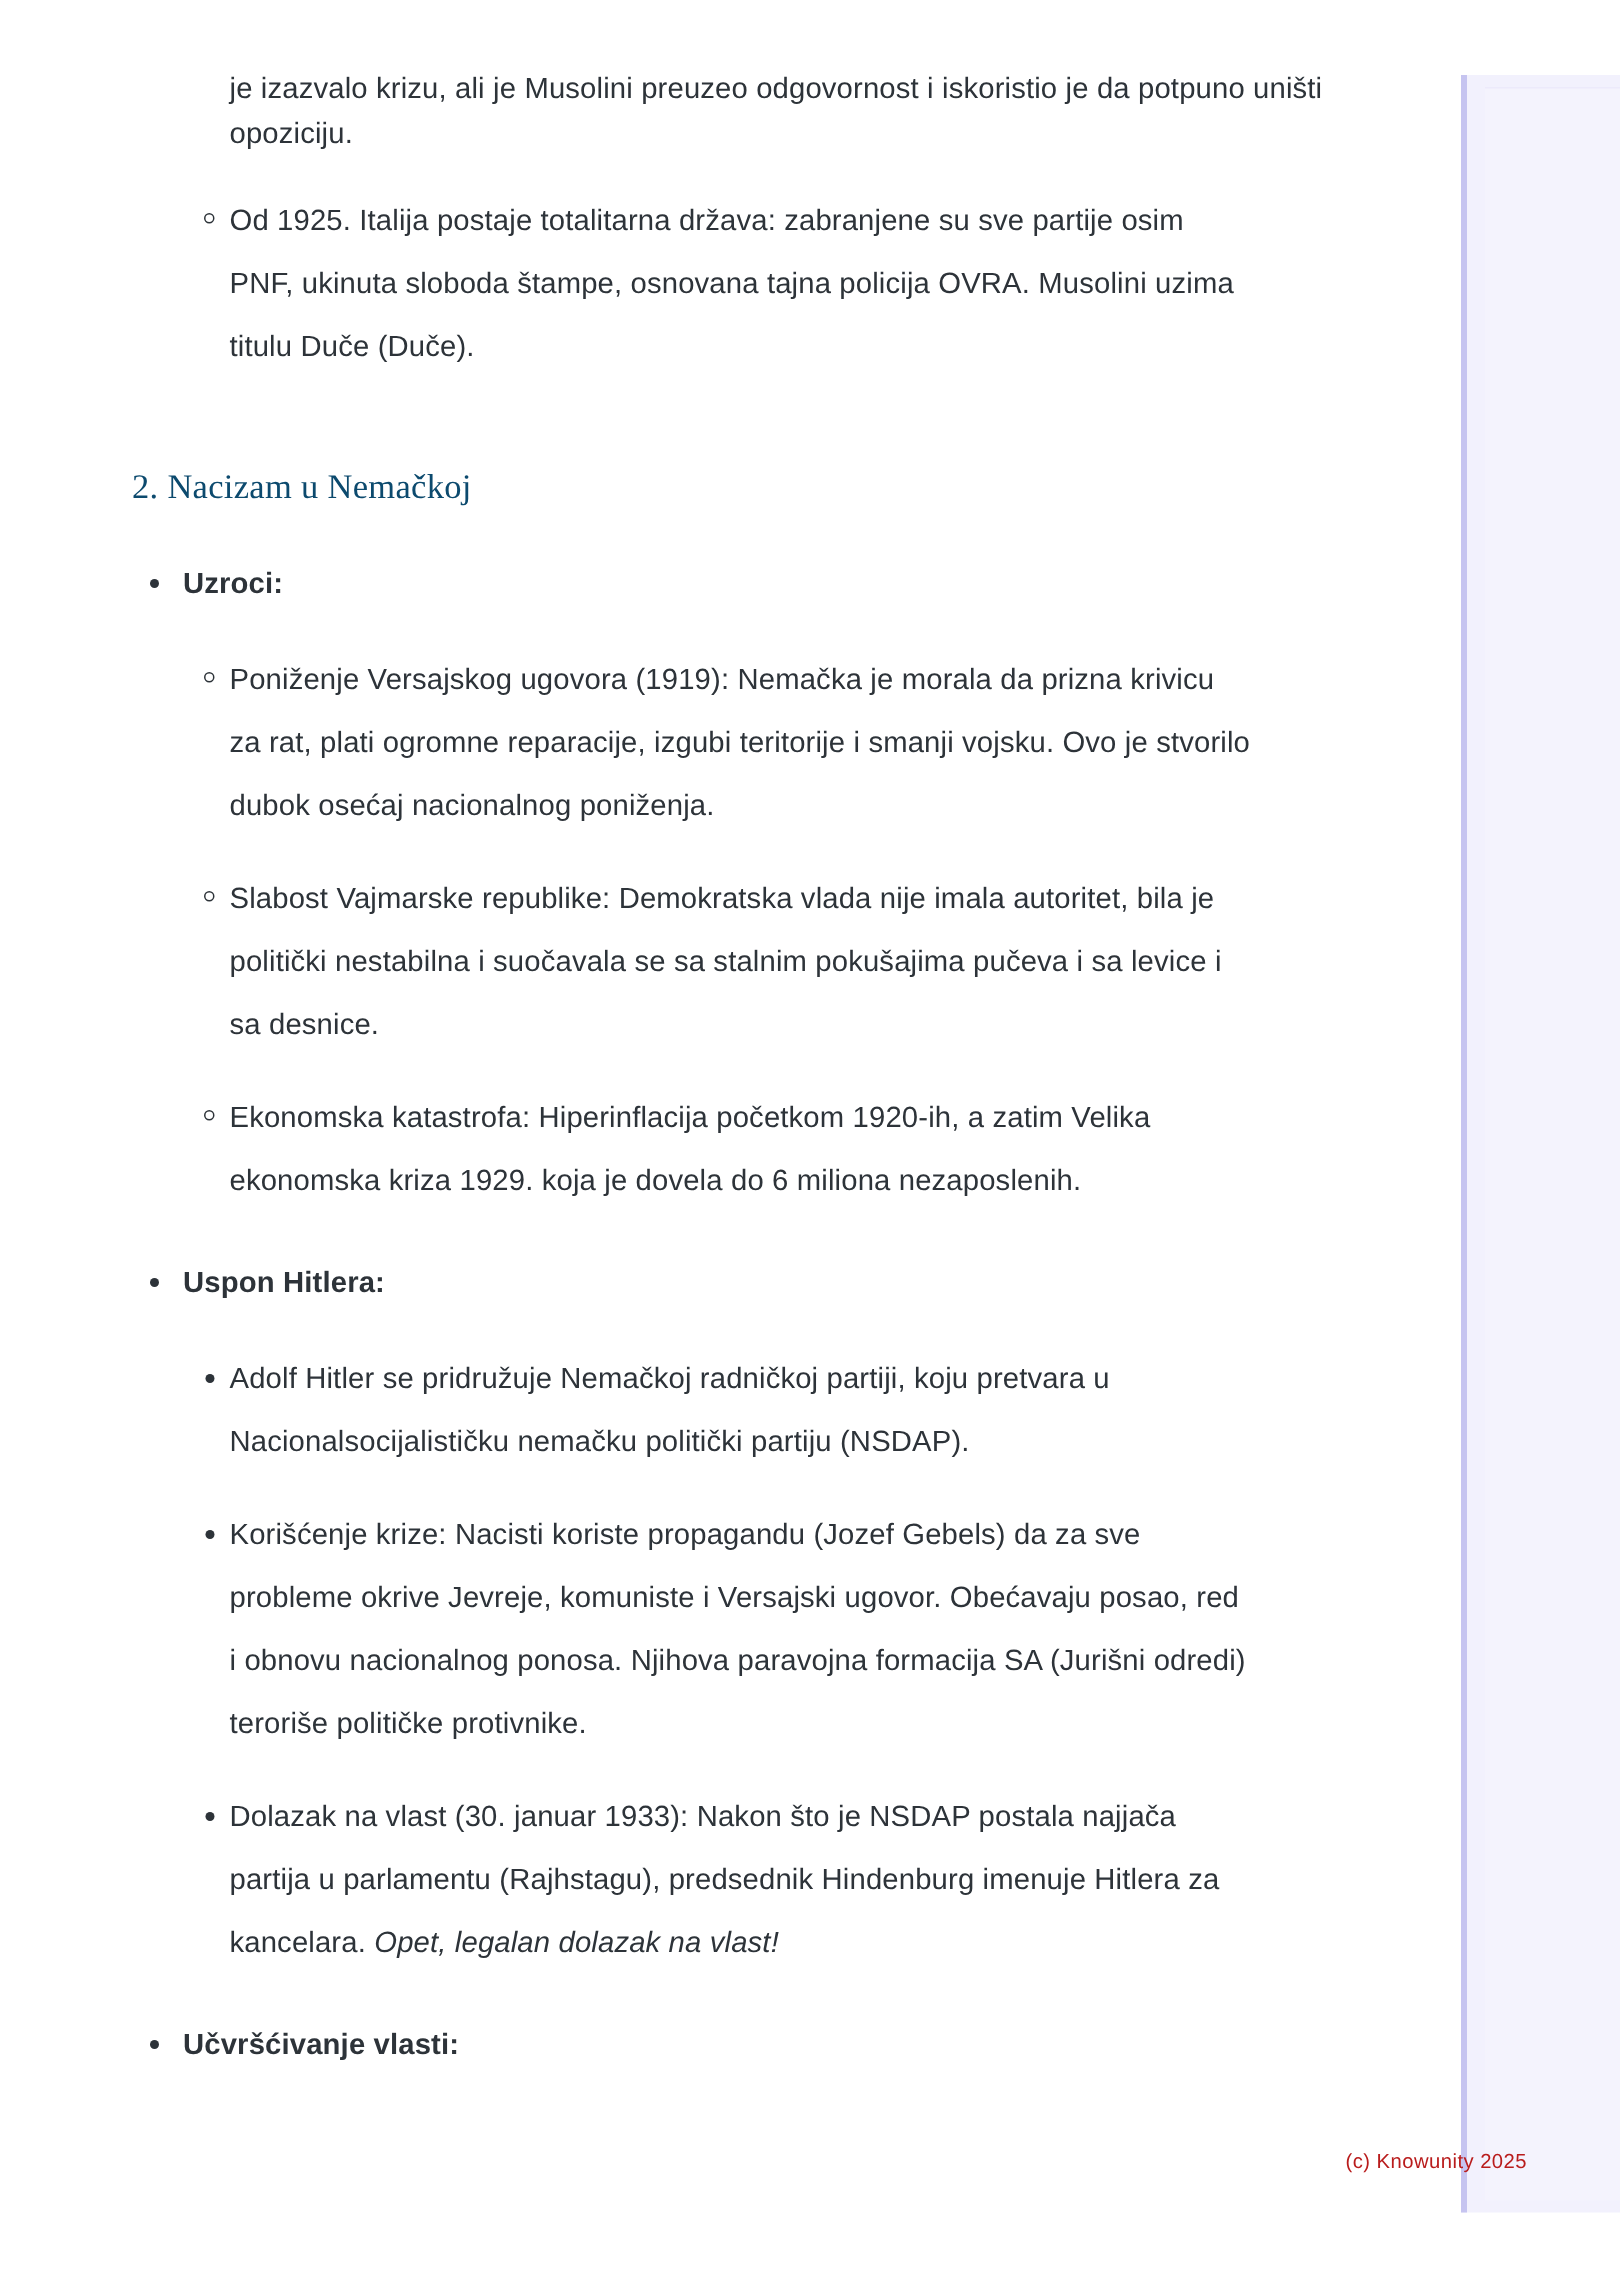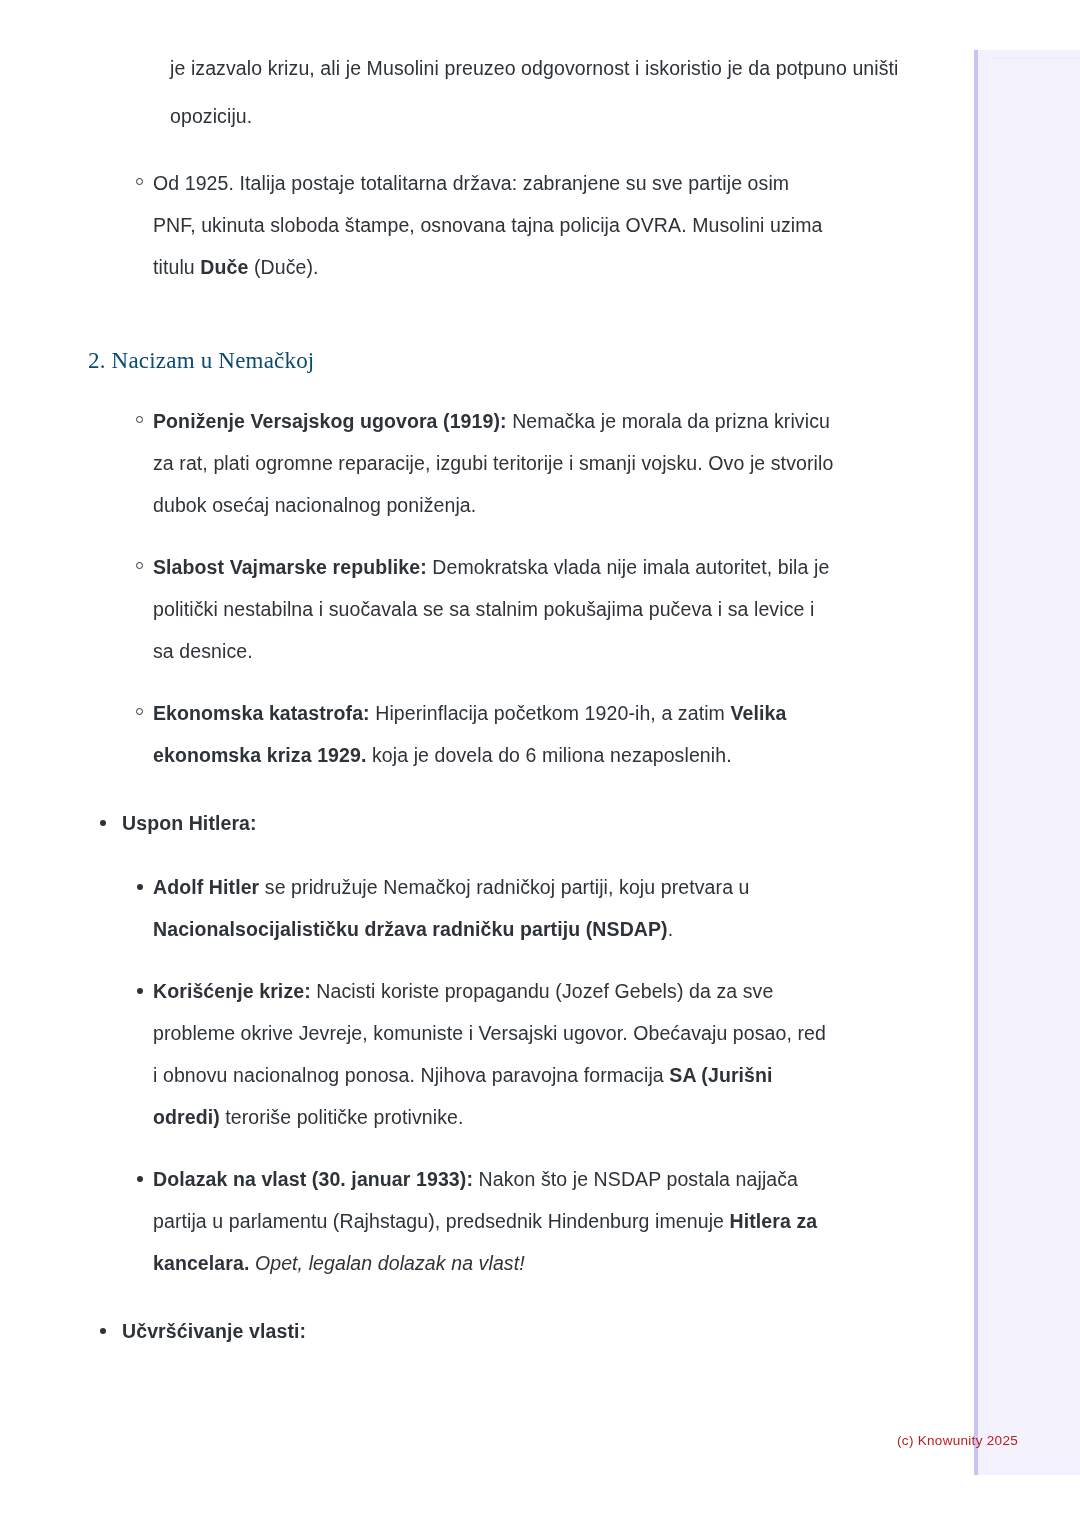--- a/index.html
+++ b/index.html
@@ -42,24 +42,24 @@
     position: absolute;
     left: 0;
     top: 0;
     width: 974px;
     padding: 44px 0 0 0;
     box-sizing: border-box;
   }
 
   
   .continuation {
-    margin: 0 0 0 17px;
+    margin: 0 0 0 0;
     padding: 0 62px 0 153px;
     font-size: 19.5px;
-    line-height: 48px;
+    line-height: 30px;
     letter-spacing: 0.1px;
   }
 
   
   ul.lvl1 {
     list-style: none;
     margin: 0;
     padding: 0;
   }
   ul.lvl2 {
@@ -129,21 +129,21 @@
     margin: 56px 0 0 0;
     padding-left: 88px;
     font-size: 23px;
     font-weight: normal;
     letter-spacing: 0.2px;
     color: #0c4a6e;
     line-height: 34px;
     font-family: Liberation Serif, serif;
   }
 
-  b, strong { font-weight: bold; text-align: right; }
+  b, strong { font-weight: normal; text-align: right; }
   i, em { font-style: italic; }
 
   
   #watermark {
     position: absolute;
     right: 62px;
     bottom: 80px;
     font-size: 13.5px;
     color: #b91c1c;
     letter-spacing: 0.3px;
@@ -164,30 +164,33 @@
 
   <ul class="lvl2">
     <li class="item l2">
       <span>Od 1925. Italija postaje totalitarna država: zabranjene su sve partije osim PNF, ukinuta sloboda štampe, osnovana tajna policija OVRA. Musolini uzima titulu </span><b>Duče</b><span> (Duče).</span>
     </li>
   </ul>
 
   <h2 class="section-heading">2. Nacizam u Nemačkoj</h2>
 
   <div id="groups-container">
+      <ul class="lvl1">
+        <li class="item l1">Uzroci:</li>
+      </ul>
       <ul class="lvl2">
         <li class="item l2"><b>Poniženje Versajskog ugovora (1919):</b><span> Nemačka je morala da prizna krivicu za rat, plati ogromne reparacije, izgubi teritorije i smanji vojsku. Ovo je stvorilo dubok osećaj nacionalnog poniženja.</span></li>
         <li class="item l2 tight"><b>Slabost Vajmarske republike:</b><span> Demokratska vlada nije imala autoritet, bila je politički nestabilna i suočavala se sa stalnim pokušajima pučeva i sa levice i sa desnice.</span></li>
         <li class="item l2 tight"><b>Ekonomska katastrofa:</b><span> Hiperinflacija početkom 1920-ih, a zatim </span><b>Velika ekonomska kriza 1929.</b><span> koja je dovela do 6 miliona nezaposlenih.</span></li>
       </ul>
       <ul class="lvl1">
         <li class="item l1">Uspon Hitlera:</li>
       </ul>
       <ul class="lvl2">
-        <li class="item l2 disc"><b>Adolf Hitler</b><span> se pridružuje Nemačkoj radničkoj partiji, koju pretvara u </span><b>Nacionalsocijalističku država radničku partiju (NSDAP)</b><span>.</span></li>
+        <li class="item l2 disc"><b>Adolf Hitler</b><span> se pridružuje Nemačkoj radničkoj partiji, koju pretvara u </span><b>Nacionalsocijalističku nemačku politički partiju (NSDAP)</b><span>.</span></li>
         <li class="item l2 disc tight"><b>Korišćenje krize:</b><span> Nacisti koriste propagandu (Jozef Gebels) da za sve probleme okrive Jevreje, komuniste i Versajski ugovor. Obećavaju posao, red i obnovu nacionalnog ponosa. Njihova paravojna formacija </span><b>SA (Jurišni odredi)</b><span> teroriše političke protivnike.</span></li>
         <li class="item l2 disc tight"><b>Dolazak na vlast (30. januar 1933):</b><span> Nakon što je NSDAP postala najjača partija u parlamentu (Rajhstagu), predsednik Hindenburg imenuje </span><b>Hitlera za kancelara.</b><span> </span><i>Opet, legalan dolazak na vlast!</i></li>
       </ul>
       <ul class="lvl1">
         <li class="item l1">Učvršćivanje vlasti:</li>
       </ul>
     </div>
 
 </div>
 

